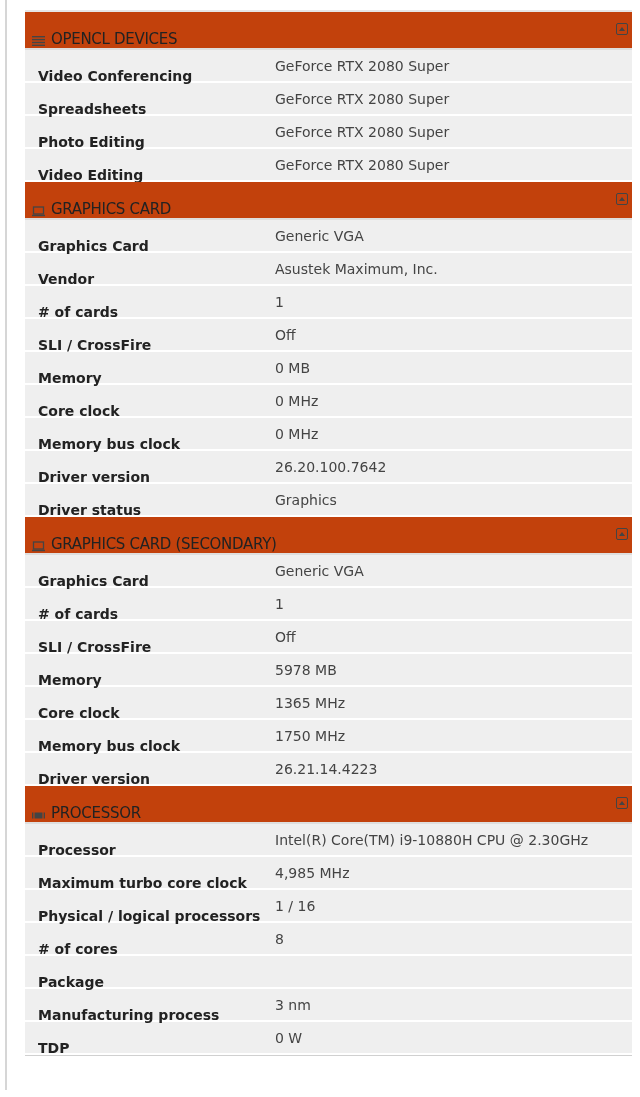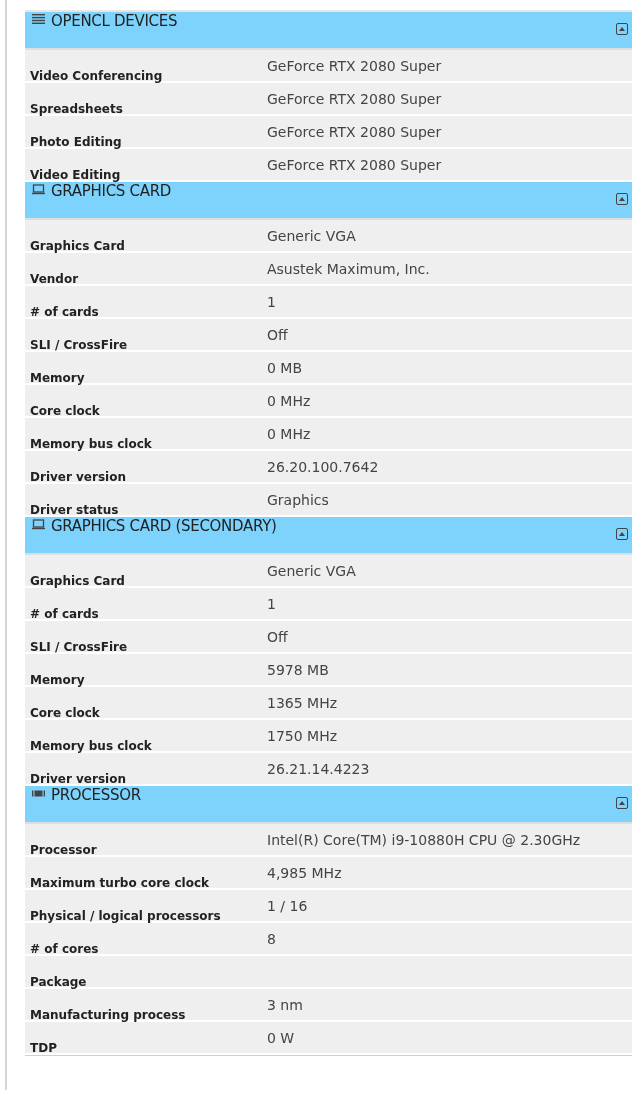--- a/index.html
+++ b/index.html
@@ -1,25 +1,25 @@
 <!DOCTYPE html>
 <html><head>
 <meta charset="utf-8">
 <style>
   html, body { margin:0; padding:0; background:#ffffff; }
   body { width:640px; height:1097px; position:relative; overflow:hidden; font-family:"DejaVu Sans", sans-serif; }
   .leftrule { position:absolute; left:5px; top:0; width:2px; height:1090px; background:#d6d6d6; }
   .container { position:absolute; left:25px; top:10px; width:607px; border-top:2px solid #e6e6e6; }
-  .section-header { height:36px; display:flex; align-items:flex-start; background:#7dd3fc; border-bottom:2px solid #dedede; position:relative; }
+  .section-header { height:36px; display:flex; align-items:flex-end; background:#c2410c; border-bottom:2px solid #dedede; position:relative; }
   .section-header .icon { width:14px; height:14px; margin-left:6px; margin-right:6px; display:flex; align-items:center; justify-content:center; color:#444; }
   .section-header .title { font-size:15px; color:#222; letter-spacing:-0.3px; }
   .collapse-btn { position:absolute; right:4px; top:11px; width:12px; height:12px; border:1.5px solid #444; border-radius:2px; box-sizing:border-box; display:flex; align-items:flex-start; justify-content:center; }
   .collapse-btn::after { content:""; margin-top:2.5px; border-left:3px solid transparent; border-right:3px solid transparent; border-bottom:4px solid #444; }
   .row { height:31px; background:#efefef; border-bottom:2px solid #ffffff; display:flex; align-items:center; }
-  .row .label { width:237px; padding-left:5px; font-size:12px; font-weight:bold; color:#222;margin-top:20px; }
+  .row .label { width:237px; padding-left:13px; font-size:14px; font-weight:bold; color:#222;margin-top:20px; }
   .row .value { font-size:14px; color:#444; }
   .section-end { height:0; border-bottom:1px solid #d0d0d0; }
 </style>
 </head>
 <body>
 
 <div class="leftrule"></div>
 
 <div class="container">
 

